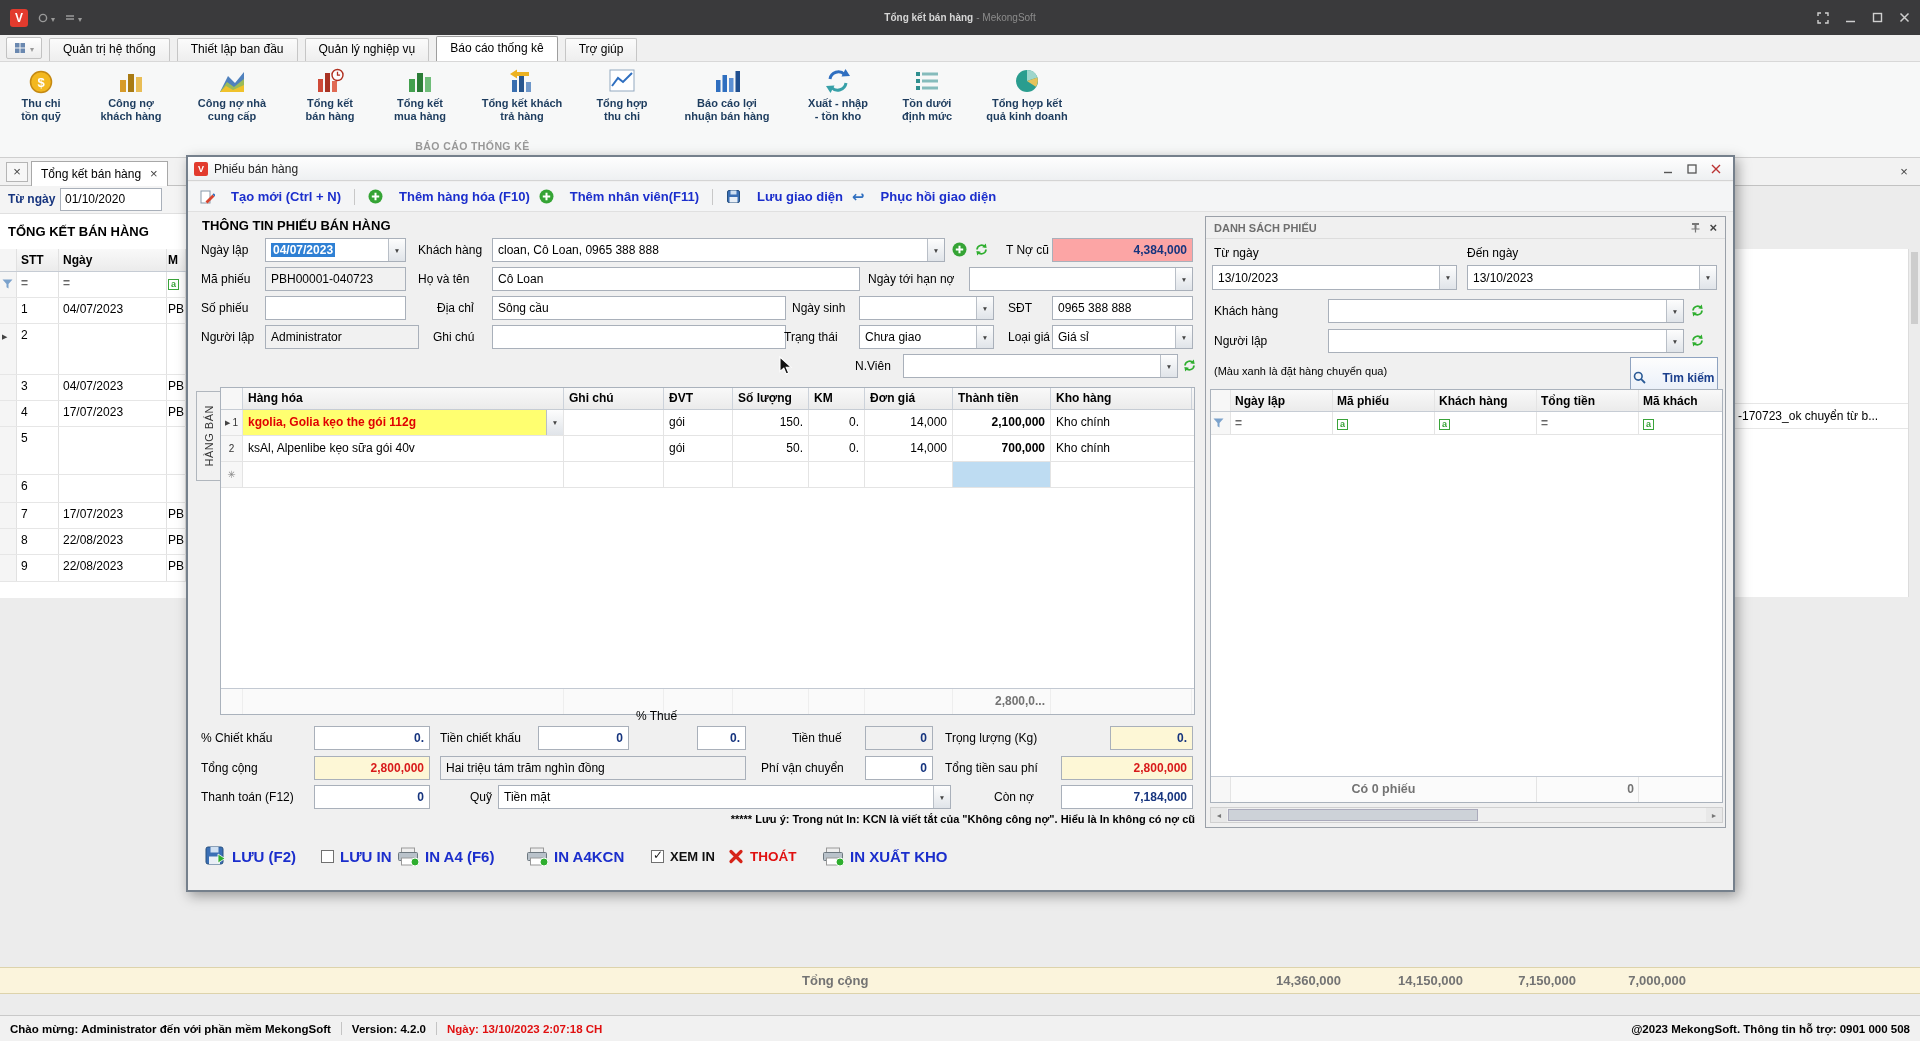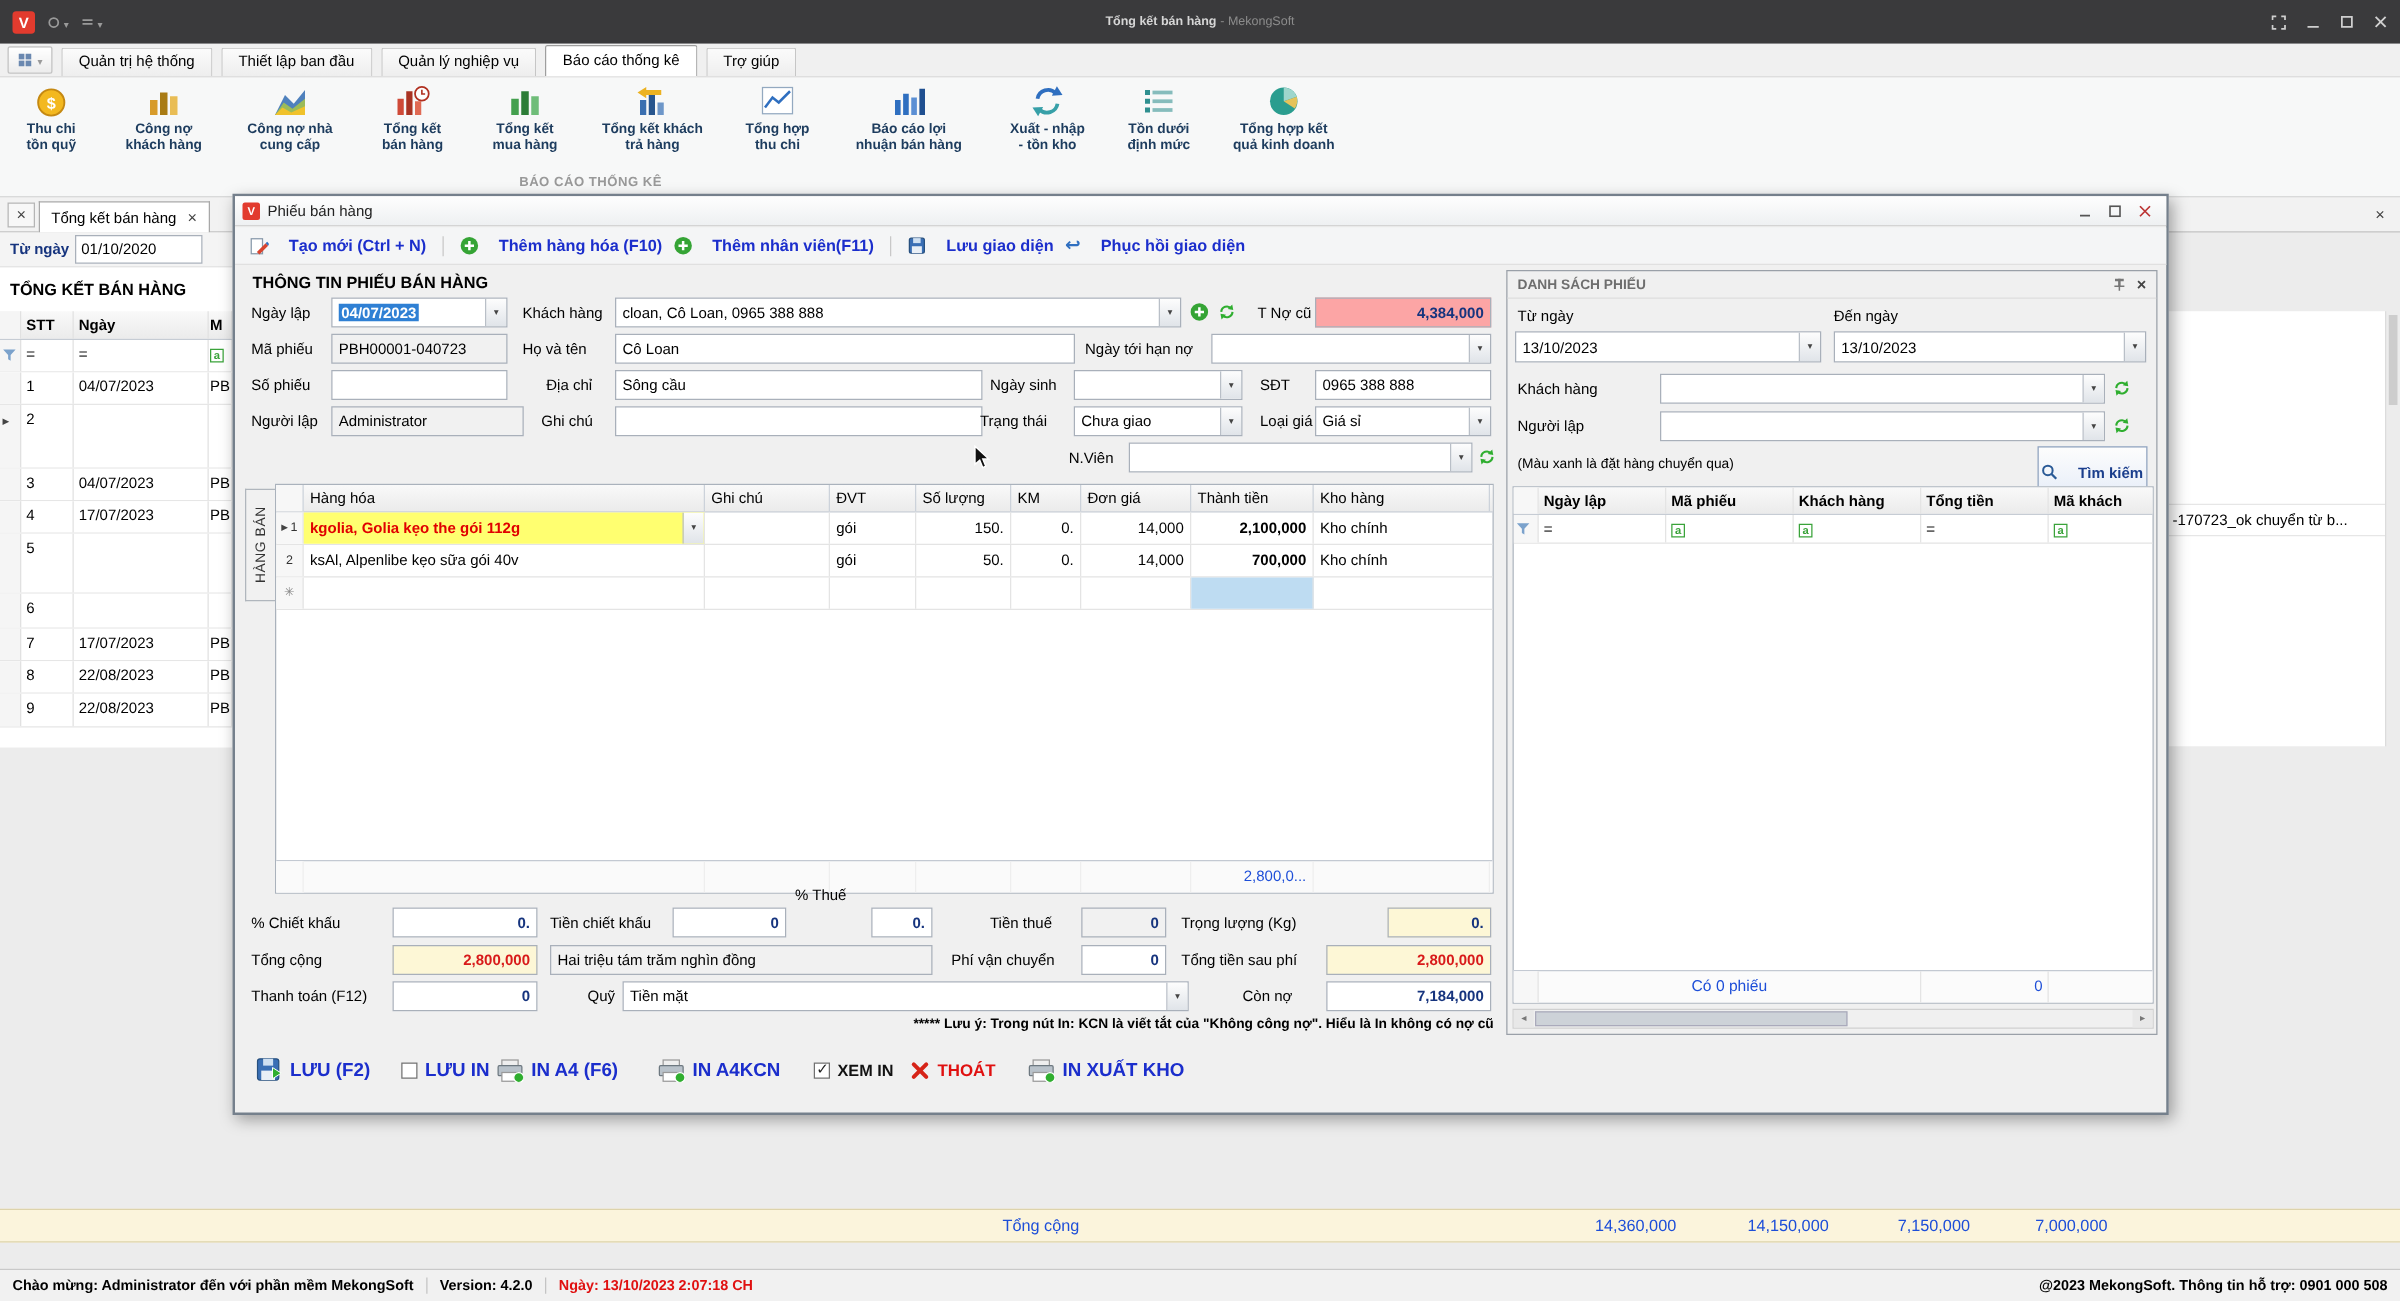--- a/index.html
+++ b/index.html
@@ -37,21 +37,21 @@
 .fb{position:absolute;height:24px;background:#fff;border:1px solid #a9b0ba;display:flex;align-items:center;padding:0 5px;overflow:hidden;white-space:nowrap}
 .fb.ro{background:#f1f1f1}
 .fb.num{justify-content:flex-end;font-weight:bold;color:#16347e}
 .fb.redv{justify-content:flex-end;font-weight:bold;color:#d81a1a}
 .fb.ybg{background:#fdf7d6}
 .fb.bbg{background:#fca5a5}
 .fb.hasdd{padding-right:21px}
 .ddb{position:absolute;right:0;top:0;bottom:0;width:17px;border-left:1px solid #b9bfc7;background:linear-gradient(#fdfdfd,#e0e4e9);display:flex;align-items:center;justify-content:center}
 .ddb::after{content:"▼";font-size:6.5px;color:#444}
 .selhl{background:#2f80d4;color:#fff;font-weight:bold;padding:0 2px}
-.redb{color:#1d4ed8;font-weight:normal}
+.redb{color:#737373;font-weight:bold}
 .navyb{color:#16347e;font-weight:bold}
 .r{text-align:right}.b{font-weight:bold}
 
 .btr{display:flex;border-bottom:1px solid #e6e6e6;align-items:flex-start;background:#fff}
 .bth{background:linear-gradient(#f9f9f9,#ebebeb);border-bottom:1px solid #c6ccd4;font-weight:bold}
 .btc{border-right:1px solid #e1e1e1;padding:0 4px;line-height:23px;overflow:hidden;white-space:nowrap;height:100%}
 .cm{width:17px;background:#f5f5f5;padding:0 2px;flex:none}
 .cstt{width:42px;flex:none}
 .cdate{width:108px;flex:none}
 .clast{flex:1;padding:0 1px}
@@ -67,21 +67,21 @@
 .tool{display:flex;align-items:center;gap:16px}
 .tool .tl{color:#1b2ecc;font-weight:bold;font-size:13px;white-space:nowrap}
 .tsep{width:1px;height:16px;background:#c8c8c8;margin:0 4px}
 .undo-icon::before{content:"↩";color:#2f6fc0;font-weight:bold;font-size:15px;line-height:1}
 .secttl{font-size:13px;font-weight:bold}
 
 .side-tab{position:absolute;left:8px;top:234px;width:24px;height:90px;border:1px solid #b0b6bd;border-right:none;background:#f1f1f1;display:flex;align-items:center;justify-content:center}
 .side-tab span{writing-mode:vertical-rl;transform:rotate(180deg);font-size:11px;color:#333;letter-spacing:.5px}
 
 .pgrid{position:absolute;left:32px;top:230px;width:975px;height:328px;background:#fff;border:1px solid #aab2bc}
-.gh{display:flex;height:22px;background:linear-gradient(#f9f9f9,#ebebeb);border-bottom:1px solid #c6ccd4;font-weight:normal}
+.gh{display:flex;height:22px;background:linear-gradient(#f9f9f9,#ebebeb);border-bottom:1px solid #c6ccd4;font-weight:bold}
 .gh .gc{line-height:21px;border-right:1px solid #ccd2da}
 .grow{display:flex;height:26px;border-bottom:1px solid #e4e4e4}
 .grow .gc{line-height:25px}
 .gc{border-right:1px solid #e4e4e4;padding:0 5px;overflow:hidden;white-space:nowrap}
 .c0{width:22px;flex:none;padding:0 2px;text-align:center;background:#f7f7f7}
 .c1{width:321px;flex:none;position:relative}
 .c2{width:100px;flex:none}
 .c3{width:69px;flex:none}
 .c4{width:76px;flex:none}
 .c5{width:56px;flex:none}

